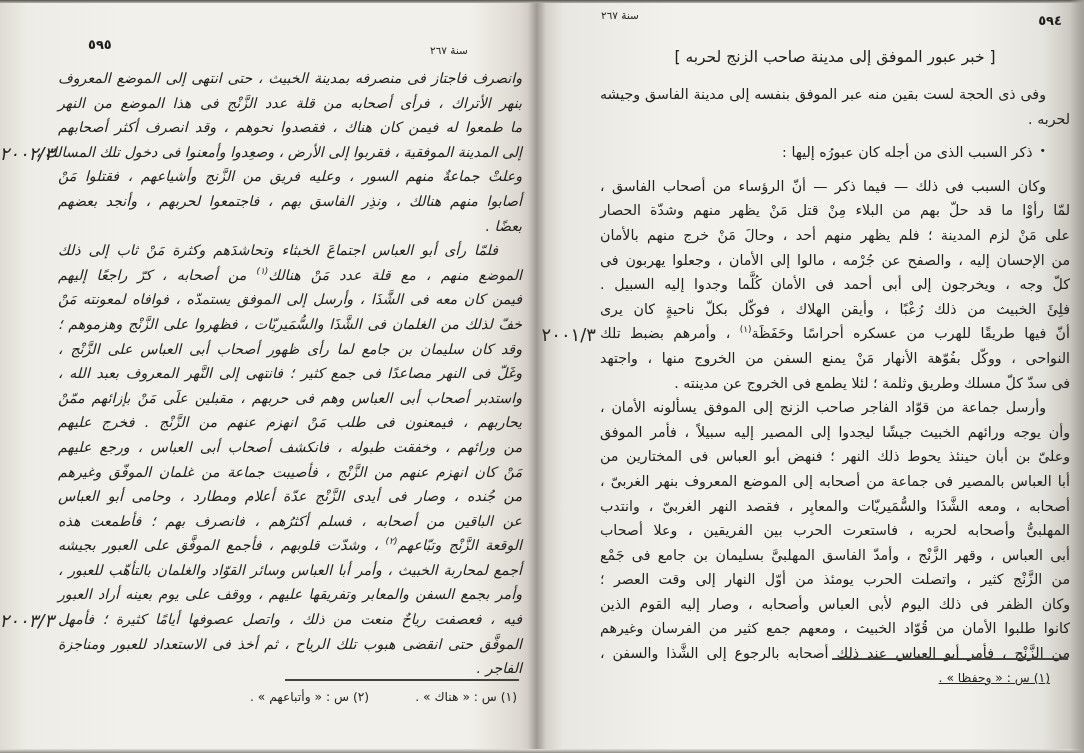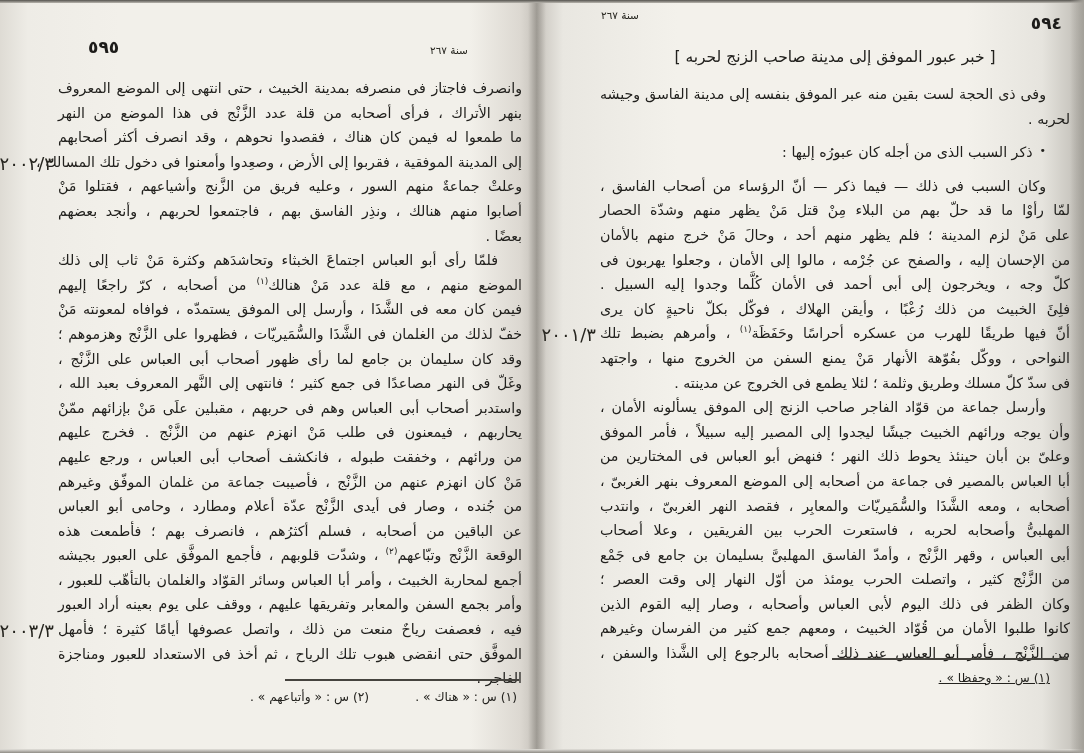--- a/index.html
+++ b/index.html
@@ -9,30 +9,30 @@
   .page-left{left:0;width:537px;
     background:linear-gradient(90deg,#dedbd4 0px,#eeece6 28px,#f2f0ea 120px,#f2f0ea 470px,#dcd8d1 520px,#c4c0b9 537px);}
   .page-right{left:537px;width:547px;
     background:linear-gradient(90deg,#c8c4bd 0px,#e9e7e1 26px,#f3f1eb 140px,#f3f1eb 430px,#e6e4de 505px,#bdbab3 547px);}
   .edge-top{position:absolute;left:0;top:0;width:1084px;height:3px;background:linear-gradient(180deg,#55534e,#b9b6af);}
   .edge-bottom{position:absolute;left:0;bottom:0;width:1084px;height:4px;background:linear-gradient(0deg,#8f8c85,#e4e2dc);}
   .edge-right{position:absolute;right:0;top:0;bottom:0;width:14px;background:linear-gradient(90deg,rgba(150,147,140,0),#a3a099);}
   .gutter{position:absolute;left:528px;top:0;bottom:0;width:18px;
     background:linear-gradient(90deg,rgba(120,117,110,0) 0,rgba(110,107,100,.45) 9px,rgba(120,117,110,0) 18px);}
 
-  .page-num{position:absolute;font-size:17px;font-weight:bold;letter-spacing:1.5px;color:#1d1c1a;}
+  .page-num{position:absolute;font-size:13px;font-weight:bold;letter-spacing:1.5px;color:#1d1c1a;}
   .page-right .page-num{top:13px;right:22px;}
   .page-left .page-num{top:37px;left:88px;}
   .running-head{position:absolute;font-size:10.5px;color:#26251f;direction:rtl;}
   .page-right .running-head{top:9px;left:64px;}
   .page-left .running-head{top:44px;left:430px;}
 
   .text-block{position:absolute;direction:rtl;}
   .page-right .text-block{top:44px;right:14px;width:470px;}
-  .page-left .text-block{top:76px;left:58px;width:464px;}
+  .page-left .text-block{top:66px;left:58px;width:464px;font-style:italic;}
 
   .page-title{direction:rtl;text-align:center;font-size:15.5px;height:26px;line-height:26px;margin-bottom:12px;white-space:nowrap;}
 
   .line{position:relative;direction:rtl;height:24.6px;line-height:24.6px;font-size:14.2px;
         text-align:justify;text-align-last:justify;white-space:nowrap;}
   .line.end{text-align-last:right;}
   .line.indent{padding-right:24px;}
   .line.gap{margin-top:9px;}
   .bullet-dot{display:inline-block;font-size:11px;vertical-align:middle;margin-left:7px;transform:translateY(-2px);}
   sup.fnref{font-size:9px;line-height:0;vertical-align:6px;}

